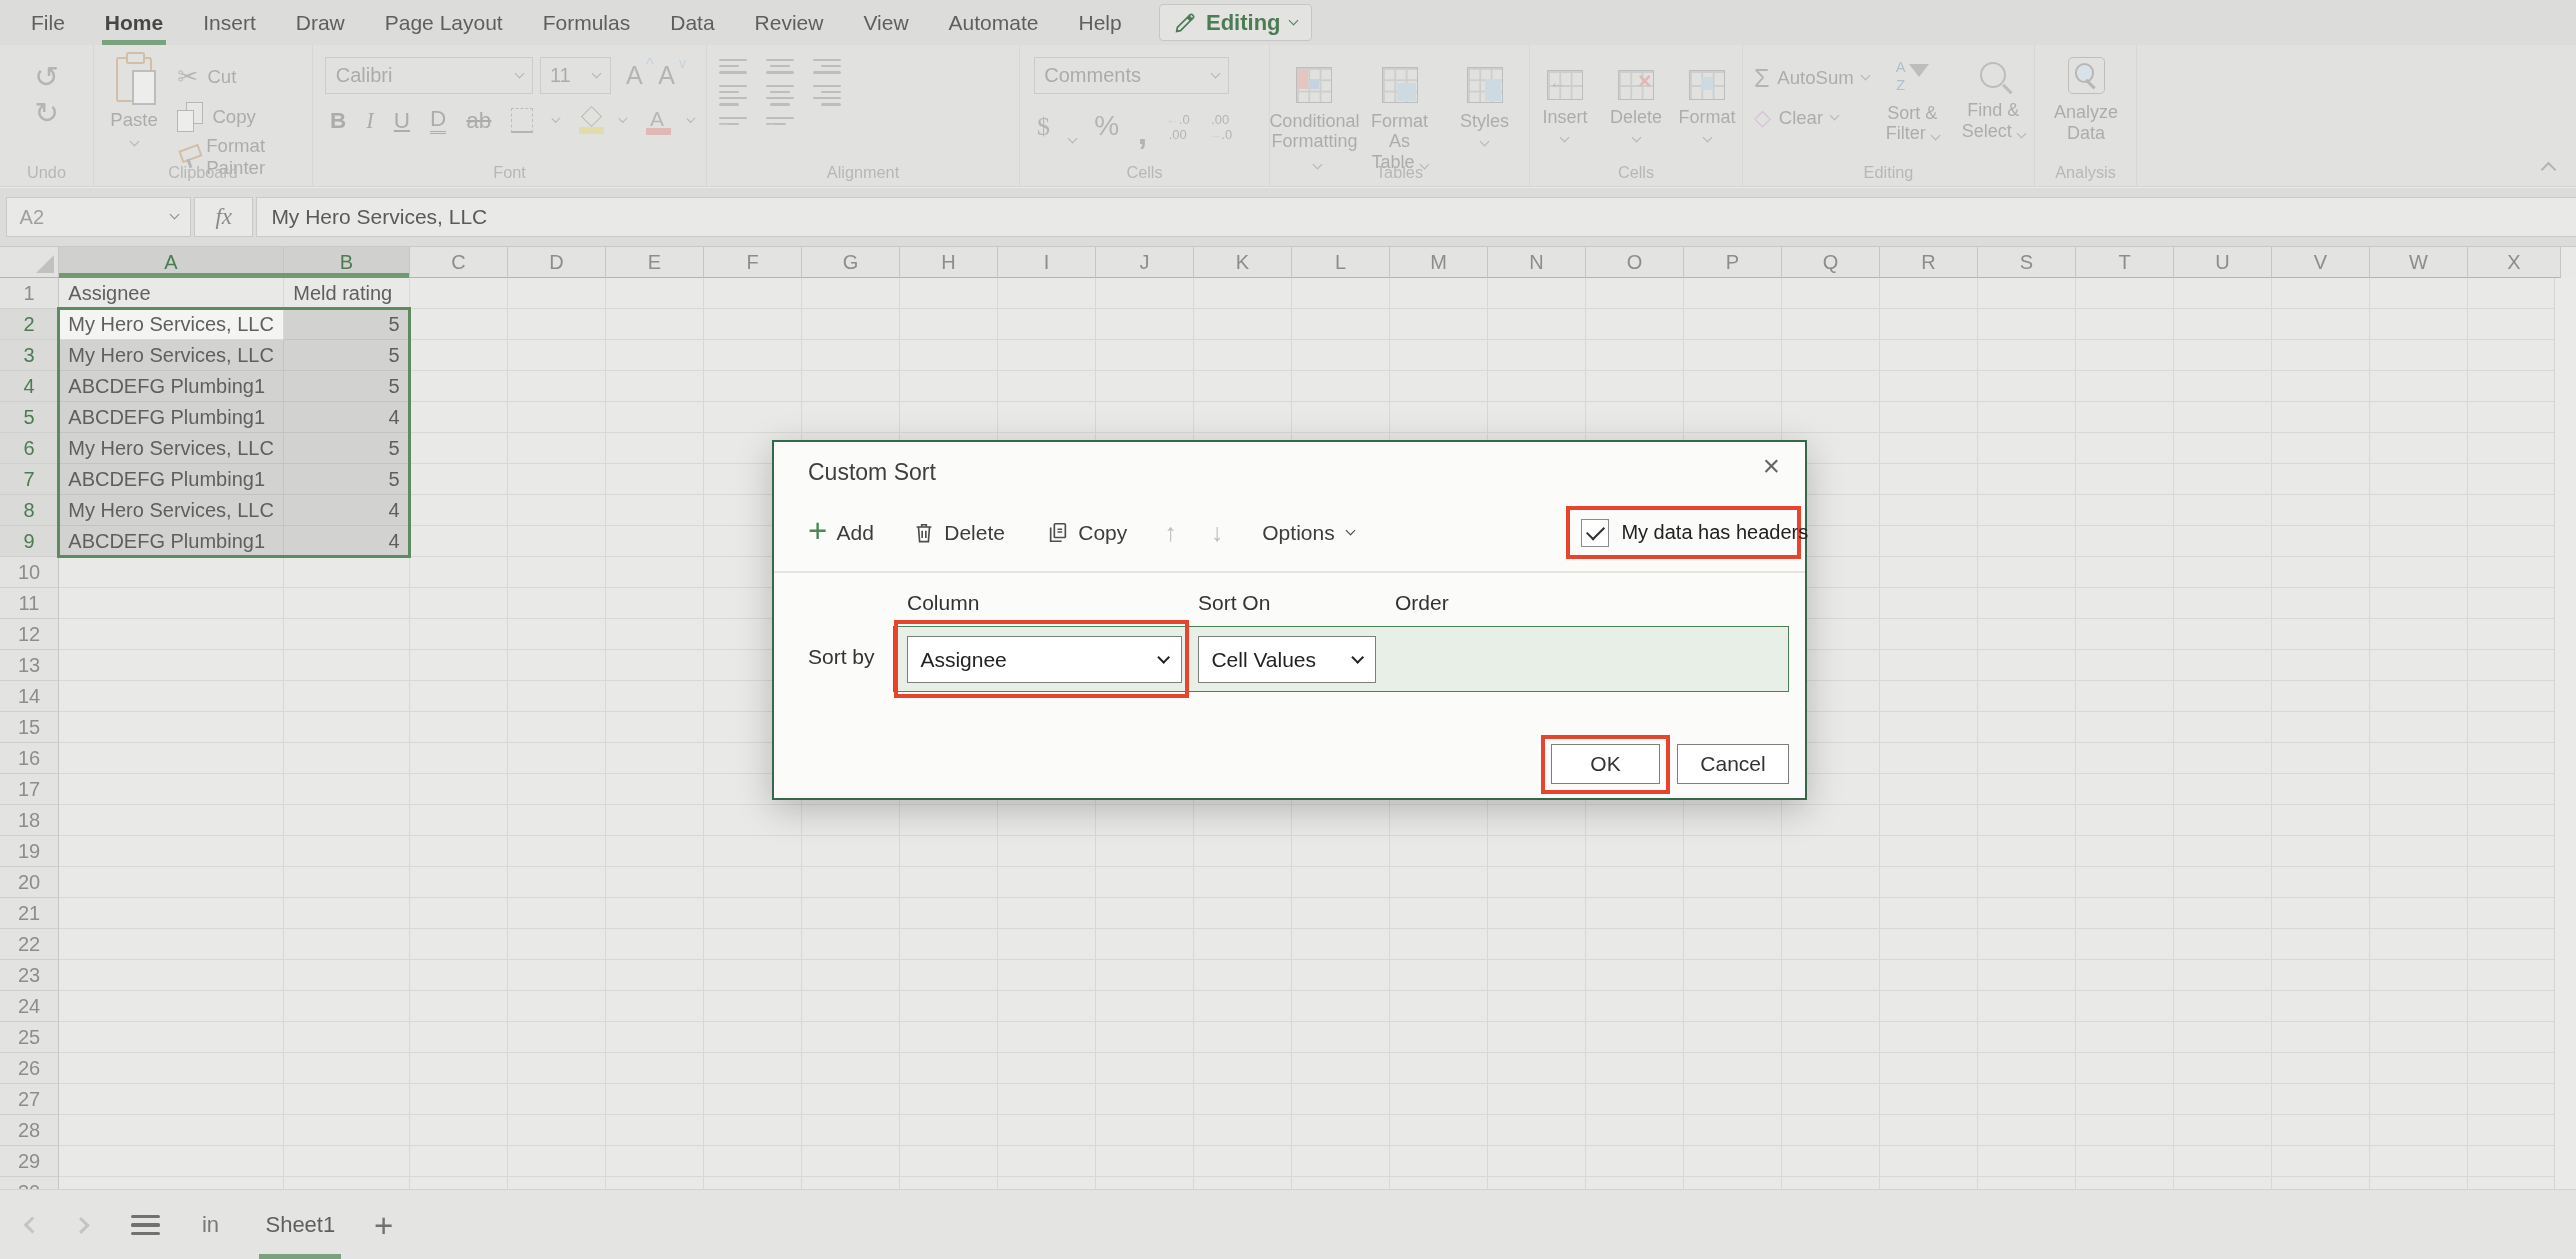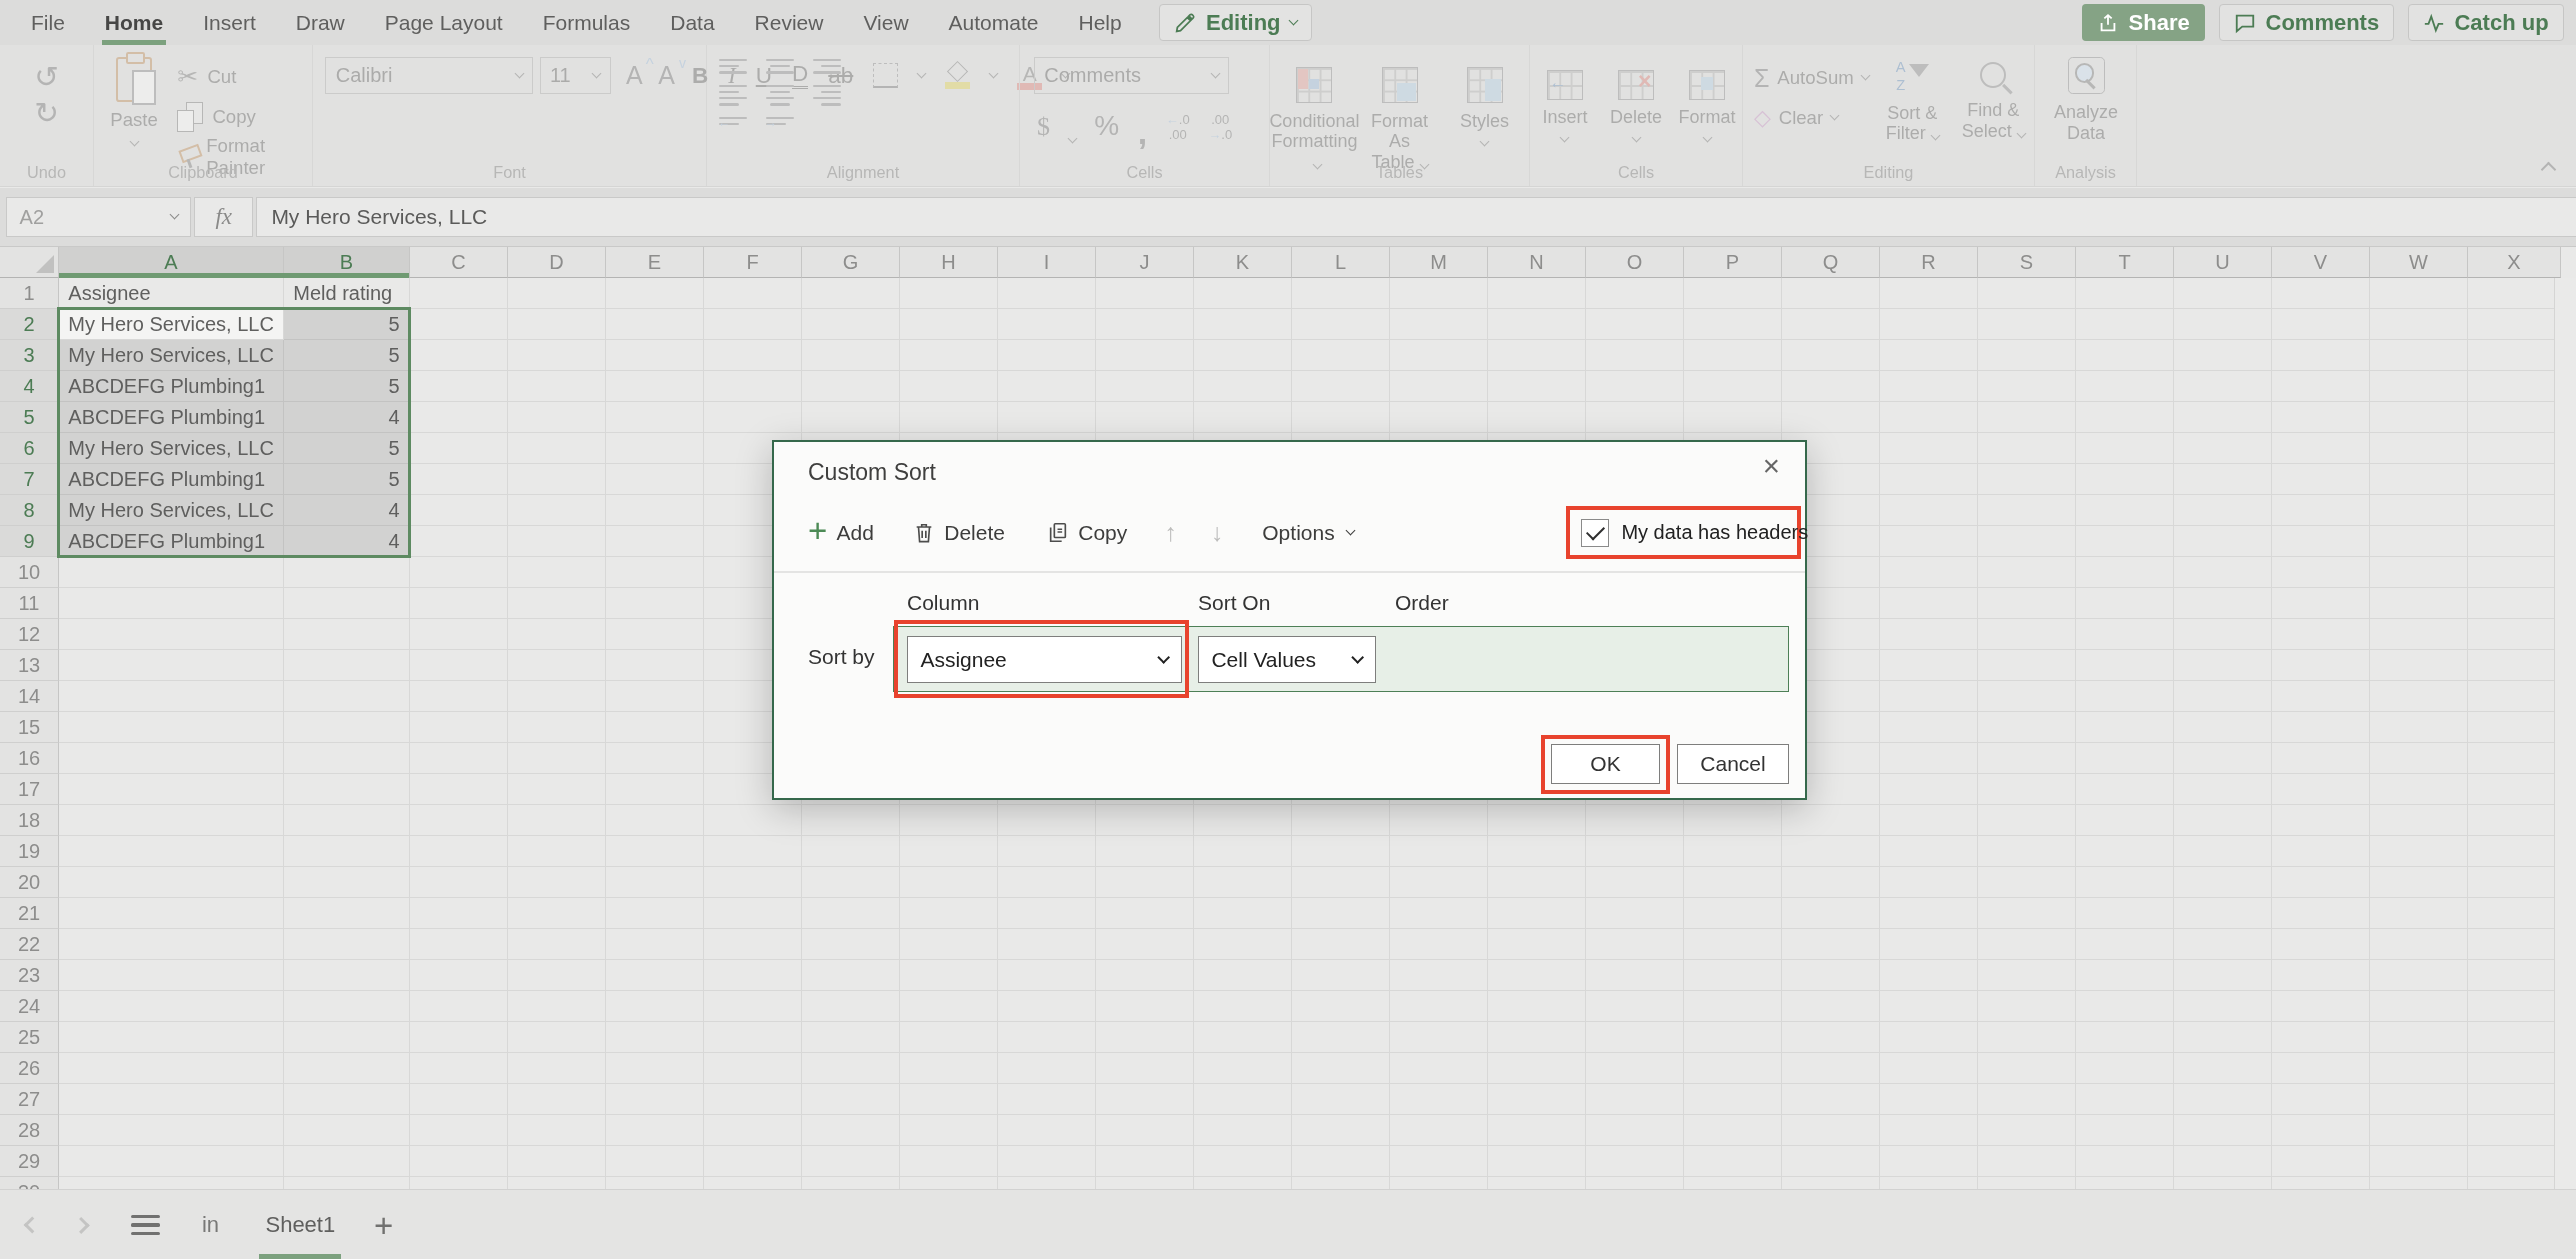--- a/index.html
+++ b/index.html
@@ -35,21 +35,21 @@
   .clip-col { display: flex; flex-direction: column; gap: 7px; padding-top: 3.1px; }
   .clip-item { display: flex; align-items: center; gap: 9.3px; font-size: 18.6px; color: #7c7c7b; height: 33px; }
   .ic-cut { font-size: 25px; color: #8f8f8e; }
   .ic-copy { position: relative; width: 26px; height: 29.5px; }
   .ic-copy i { position: absolute; width: 17px; height: 22px; border: 1.6px solid #8f8f8e; background: #e6e6e5; }
   .ic-copy i.a { top: 0; right: 0; }
   .ic-copy i.b { bottom: 0; left: 0; background: #f2f2f1; }
   .ic-fp { width: 23px; height: 23px; position: relative; }
   .ic-fp::before { content: ""; position: absolute; top: 1.6px; left: 3.1px; width: 17px; height: 9.3px; border: 2.3px solid #c29b72; transform: rotate(-20deg); }
   .ic-fp::after { content: ""; position: absolute; bottom: 0; left: 11px; width: 3.1px; height: 9.3px; background: #8f8f8e; transform: rotate(-20deg); }
-  .font-rows { padding: 12.4px 12.4px 0; display: flex; flex-direction: row; gap: 12.4px; }
+  .font-rows { padding: 12.4px 12.4px 0; display: flex; flex-direction: column; gap: 12.4px; }
   .combo-row { display: flex; align-items: center; gap: 6.2px; }
   .rcombo { border: 1.6px solid #b3b3b2; height: 37px; display: flex; align-items: center; padding: 0 9.3px; color: #7a7a79; font-size: 20px; }
   .rcombo .chev { margin-left: auto; color: #8a8a89; }
   .grow { font-size: 25px; color: #8a8a8a; position: relative; margin-left: 9.3px; }
   .grow::after { content: "^"; position: absolute; top: -6.2px; right: -11px; font-size: 17px; color: #a9c0d8; }
   .grow.dn::after { content: "v"; font-size: 14px; }
   .fmt-row { display: flex; align-items: center; gap: 20px; font-size: 22.5px; color: #7c7c7b; padding-left: 4.7px; }
   .fb { font-weight: 700; }
   .fi { font-style: italic; font-family: "Liberation Serif", serif; }
   .fu { text-decoration: underline; }
@@ -213,42 +213,20 @@
         <span class="tab">Automate</span>
         <span class="tab">Help</span>
       </div>
     <div class="mode-btn">
       <svg width="23" height="23" viewBox="0 0 24 24" fill="none" stroke="#4c7c54" stroke-width="1.8">
           <path d="M3.5 17.2 14.8 5.9l3.3 3.3L6.8 20.5l-4 .7.7-4zM13.9 6.8l3.3 3.3M16.6 4.1c.8-.8 2-.8 2.7 0l.6.6c.8.8.8 2 0 2.7l-1.1 1.1-3.3-3.3 1.1-1.1z"></path>
         </svg>
       <span>Editing</span>
       <span class="chev sm"></span>
     </div>
-    <div class="top-right">
-      <div class="share-btn">
-        <svg width="22" height="22" viewBox="0 0 24 24" fill="none" stroke="#ffffff" stroke-width="2">
-            <path d="M5 12v8h14v-8"></path>
-            <path d="M12 14V3.5"></path>
-            <path d="M8 7l4-3.5L16 7"></path>
-          </svg>
-        <span>Share</span>
-      </div>
-      <div class="pill-btn">
-        <svg width="22" height="22" viewBox="0 0 24 24" fill="none" stroke="#4c7c54" stroke-width="2">
-            <path d="M3 4h18v12H9l-6 5z"></path>
-          </svg>
-        <span>Comments</span>
-      </div>
-      <div class="pill-btn">
-        <svg width="22" height="22" viewBox="0 0 24 24" fill="none" stroke="#4c7c54" stroke-width="2">
-            <path d="M2 13h4l3-8 5 15 3-7h5"></path>
-          </svg>
-        <span>Catch up</span>
-      </div>
-    </div>
   </div>
 
   <div class="ribbon">
     <div class="rgroup" style="width:94px">
       <div class="undo-stack">
         <span class="uicon">↺</span>
         <span class="uicon">↻</span>
       </div>
       <div class="rglabel">Undo</div>
     </div>

